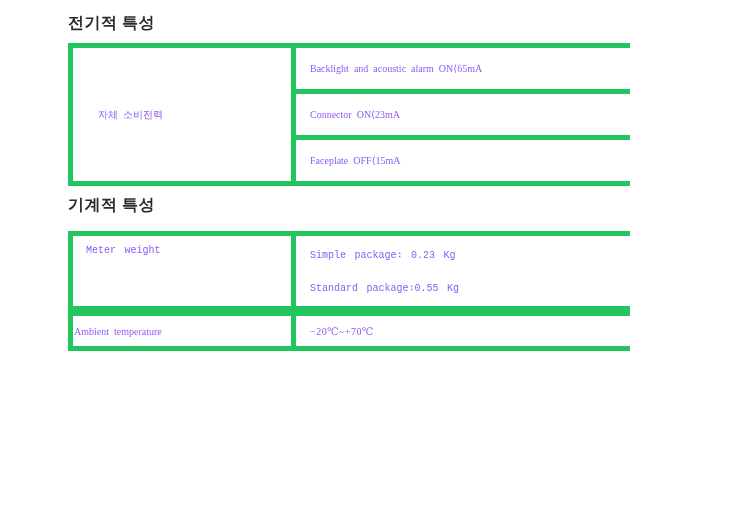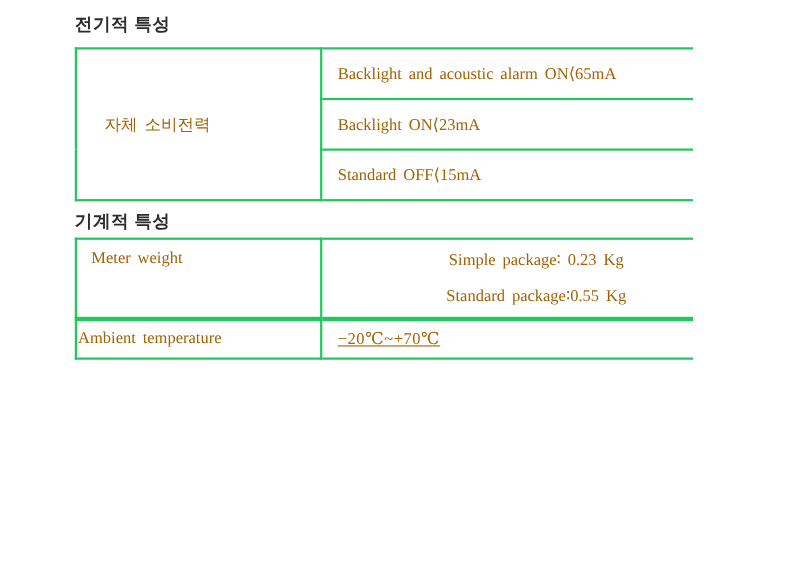--- a/index.html
+++ b/index.html
@@ -20,72 +20,72 @@
   }
   .section-heading {
     font-size: 16px;
     font-weight: bold;
     color: #2b2b2b;
     letter-spacing: 0.5px;
     margin: 0;
     line-height: 20px;
   }
   .h1 { margin-bottom: 10px; }
-  .h2 { margin-top: 9px; margin-bottom: 4px; }
+  .h2 { margin-top: 9px; margin-bottom: 16px; }
   .h3 { margin-top: 10px; margin-bottom: 7px; }
   table.spec-table {
     border-collapse: collapse;
     table-layout: fixed;
     width: 601px;
   }
   table.spec-table td {
-    border: 2px solid #22c55e;
-    font-size: 15px;
-    color: #a16207;
+    border: 5px solid #22c55e;
+    font-size: 10px;
+    color: #8b5cf6;
     word-spacing: 2.5px;
     box-sizing: border-box;
     vertical-align: middle;
   }
   col.c1 { width: 223px; }
   col.c2 { width: 378px; }
   .t1 td.value-cell { height: 46px; padding-left: 14px; }
   .t1 td.merged-cell { padding-left: 25px; }
   .t2 td { height: 34px; }
   .t2 td.label-cell { padding-left: 13px; }
   .t2 td.value-cell { padding-left: 14px; }
-  .t2 tr.tall-row td { height: 69px; }
+  .t2 tr.tall-row td { height: 69px; font-family: Liberation Mono, monospace; }
   .t2 tr.tall-row td.label-cell { vertical-align: top; padding-top: 9px; }
   .t2 tr.tall-row td.value-cell { vertical-align: top; padding-top: 3px; }
-  .t2 .value-line { line-height: 33px; text-align: center; }
+  .t2 .value-line { line-height: 33px; }
   .t3 td { height: 35px; }
   .t3 td.label-cell { padding-left: 1px; }
-  .t3 td.value-cell { padding-left: 14px; letter-spacing: 0.5px; text-decoration: underline; }
+  .t3 td.value-cell { padding-left: 14px; letter-spacing: 0.5px; }
 </style>
 </head>
 <body>
 
 <div class="page">
 
   <h2 class="section-heading h1">전기적 특성</h2>
 
   <table class="spec-table t1">
     <colgroup>
         <col class="c1">
         <col class="c2">
       </colgroup>
     <tbody>
       <tr>
         <td class="merged-cell" rowspan="3">자체 소비전력</td>
         <td class="value-cell">Backlight and acoustic alarm ON⟨65mA</td>
       </tr>
       <tr>
-        <td class="value-cell">Backlight ON⟨23mA</td>
+        <td class="value-cell">Connector ON⟨23mA</td>
       </tr>
       <tr>
-        <td class="value-cell">Standard OFF⟨15mA</td>
+        <td class="value-cell">Faceplate OFF⟨15mA</td>
       </tr>
     </tbody>
   </table>
 
   <h2 class="section-heading h2">기계적 특성</h2>
 
   <table class="spec-table t2">
     <colgroup>
         <col class="c1">
         <col class="c2">

